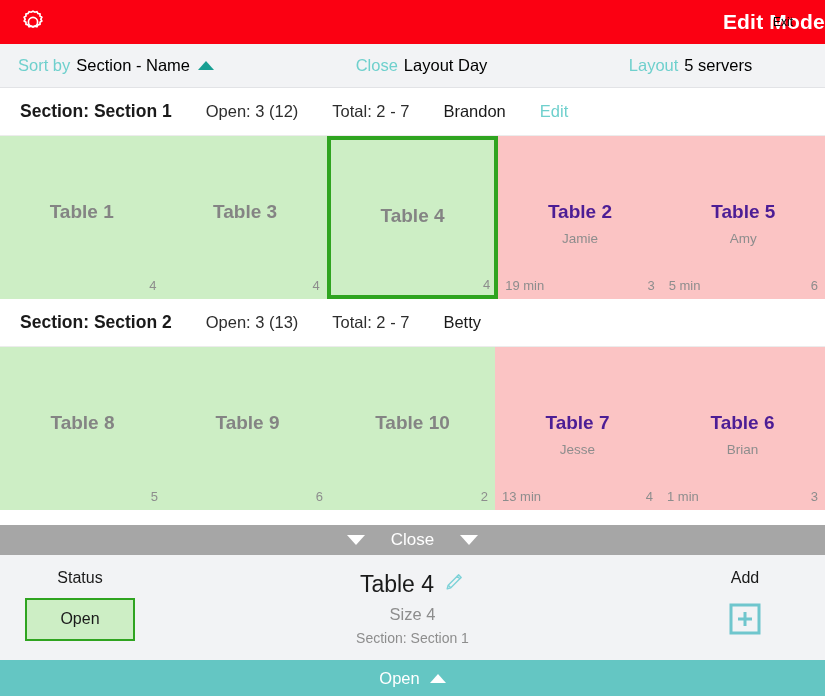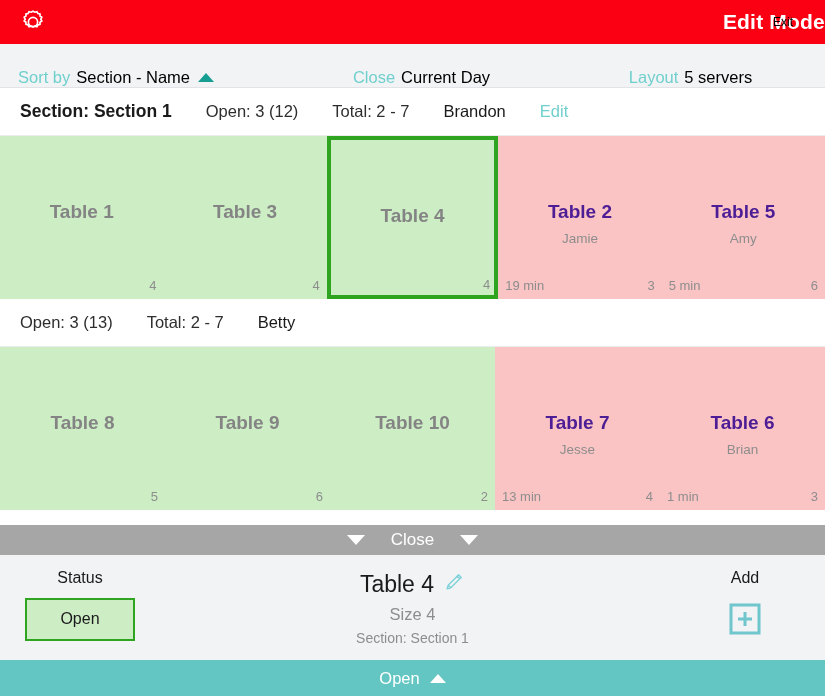--- a/index.html
+++ b/index.html
@@ -27,21 +27,21 @@
     letter-spacing: .2px; line-height: 44px;
   }
   .exit-btn {
     position: absolute; right: 32px; top: 50%; transform: translateY(-50%);
     font-size: 12px; color: #000000;
   }
 
   
   .filterbar {
     height: 44px; background: #f2f3f5; flex: 0 0 44px;
-    display: flex; align-items: flex-end; border-bottom: 1px solid #e2e3e6;
+    display: flex; align-items: center; border-bottom: 1px solid #e2e3e6;
   }
   .filter-item {
     flex: 1 1 0; display: flex; align-items: center; justify-content: center;
     gap: 6px; font-size: 16.5px; white-space: nowrap;
   }
   .filter-item.first { justify-content: flex-start; padding-left: 18px; }
   .filter-label { color: #6fd0cd; }
   .filter-value { color: #000000; }
   .sort-caret {
     width: 0; height: 0; border-left: 8px solid transparent; border-right: 8px solid transparent;
@@ -151,21 +151,21 @@
   </div>
 
   <div class="filterbar">
     <div class="filter-item first">
       <span class="filter-label">Sort by</span>
       <span class="filter-value">Section - Name</span>
       <span class="sort-caret"></span>
     </div>
     <div class="filter-item">
       <span class="filter-label">Close</span>
-      <span class="filter-value">Current Day</span>
+      <span class="filter-value">Layout Day</span>
     </div>
     <div class="filter-item">
       <span class="filter-label">Layout</span>
       <span class="filter-value">5 servers</span>
     </div>
   </div>
 
   <div class="section-header">
     <span class="sec-title">Section: Section 1</span>
     <span class="sec-stat">Open: 3 (12)</span>
@@ -195,20 +195,21 @@
     </div>
     <div class="tcard red">
       <span class="tname">Table 5</span>
       <span class="tguest">Amy</span>
       <span class="ttimer">5 min</span>
       <span class="tsize">6</span>
     </div>
   </div>
 
   <div class="section-header">
+    <span class="sec-title">Section: Section 2</span>
     <span class="sec-stat">Open: 3 (13)</span>
     <span class="sec-stat">Total: 2 - 7</span>
     <span class="sec-server">Betty</span>
   </div>
 
   <div class="table-row">
     <div class="tcard green">
       <span class="tname">Table 8</span>
       <span class="tsize">5</span>
     </div>

